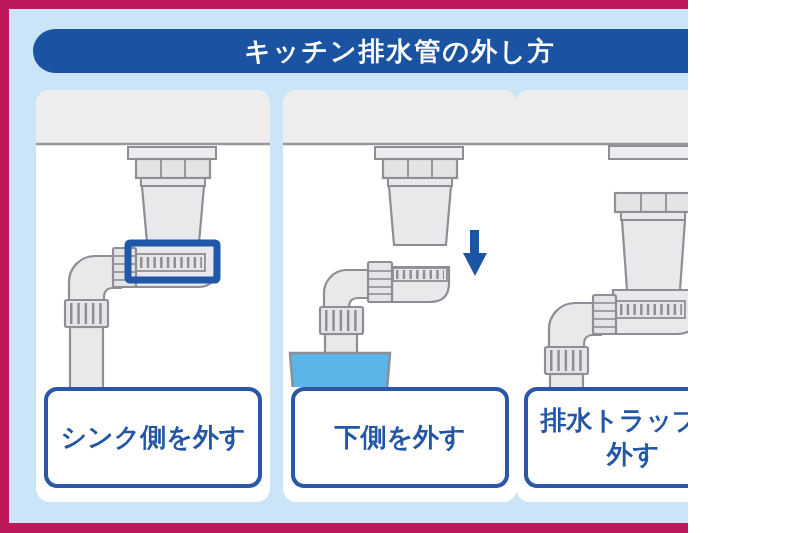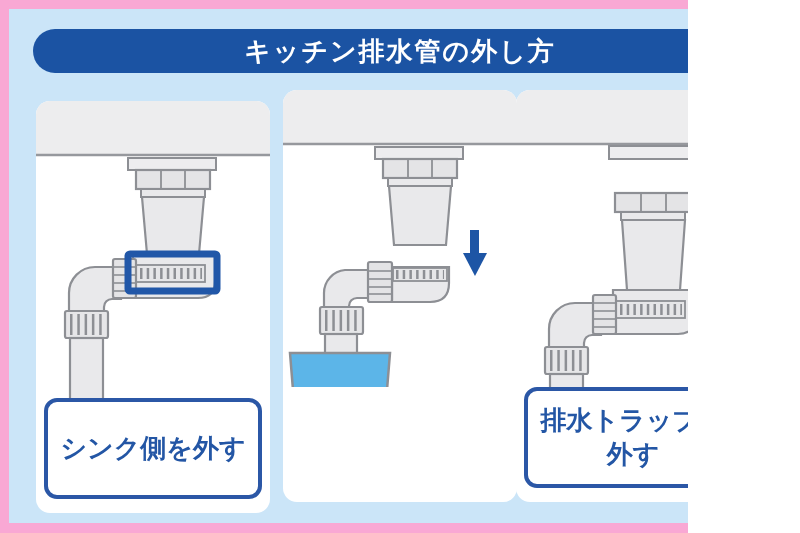--- a/index.html
+++ b/index.html
@@ -1,21 +1,21 @@
 <!DOCTYPE html>
 <html lang="ja"><head>
 <meta charset="utf-8">
 <style>
   html,body{margin:0;padding:0;}
   body{font-family:"Liberation Sans","DejaVu Sans",sans-serif;}
 
   .frame{
     position:relative;
     width:688px;height:533px;
-    background:#f9a8d4;           
+    background:#be185d;           
     overflow:hidden;
   }
   .canvas{
     position:absolute;left:9px;top:9px;
     width:782px;height:514px;
     background:#CBE5F8;           
   }
   .title-bar{
     position:absolute;left:33px;top:29px;
     width:734px;height:44px;
@@ -26,21 +26,21 @@
   .title-bar span{
     color:#FFFFFF;font-size:26px;font-weight:700;letter-spacing:2px;
   }
   .panel{
     position:absolute;top:90px;
     width:234px;height:412px;
     background:#FFFFFF;
     border-radius:14px;
     overflow:hidden;
   }
-  .panel.p1{left:36px;margin-top:11px;}
+  .panel.p1{left:36px;}
   .panel.p2{left:283px;}
   .panel.p3{left:516px;}
   .panel svg{display:block;}
   .label-box{
     position:absolute;left:8px;top:297px;
     width:218px;height:101px;
     box-sizing:border-box;
     background:#FFFFFF;
     border:4px solid #2B57A6;
     border-radius:13px;
@@ -152,20 +152,23 @@
         <rect x="37" y="217" width="43" height="27" rx="2" fill="#E6E6E8" stroke="#8D8F94" stroke-width="2.2"></rect>
         <line x1="42" y1="230.5" x2="75" y2="230.5" stroke="#8D8F94" stroke-width="21" stroke-dasharray="2.5 4.8"></line>
       </g>
       <g>
         <rect x="42" y="244" width="32" height="24" fill="#E9E9EB" stroke="#8D8F94" stroke-width="2.2"></rect>
       </g>
       <g>
         <polygon points="7,263 107,263 104,300 10,300" fill="#5CB5E8" stroke="#8D8F94" stroke-width="2.5"></polygon>
       </g>
     </svg>
+    <div class="label-box">
+      <span>下側を外す</span>
+    </div>
   </section>
 
   <section class="panel p3">
     <svg width="234" height="297" viewBox="0 0 234 297">
       <g>
         <rect x="-2" y="-2" width="238" height="56" fill="#EDEDEE"></rect>
         <line x1="0" y1="54" x2="234" y2="54" stroke="#96989D" stroke-width="2.5"></line>
       </g>
       <g>
         <rect x="93" y="56" width="90" height="13" fill="#EDEDEF" stroke="#8D8F94" stroke-width="2"></rect>

